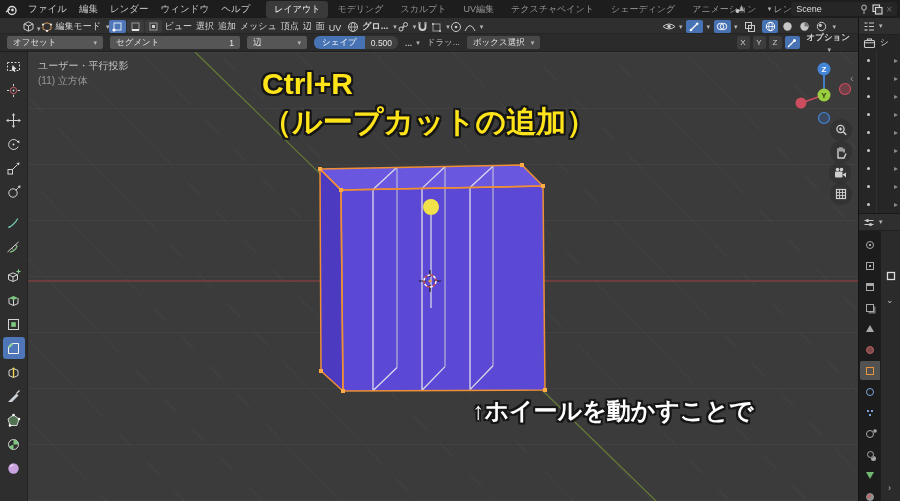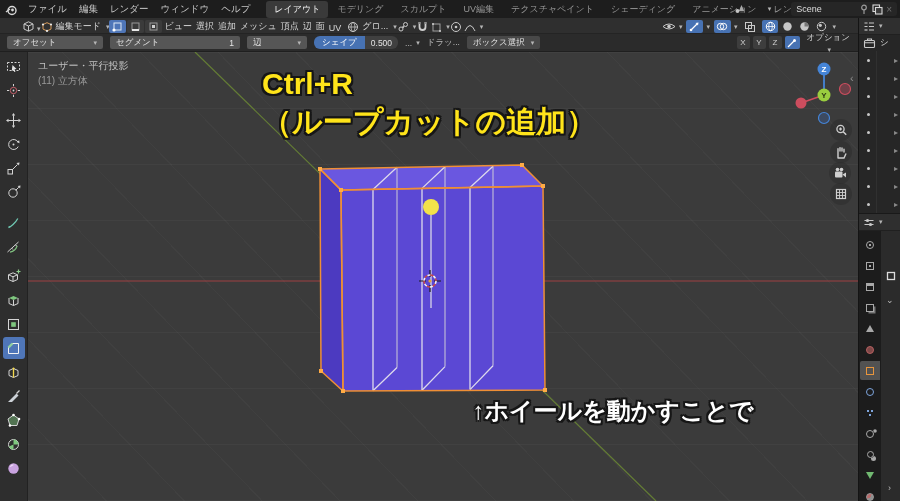--- a/index.html
+++ b/index.html
@@ -1,19 +1,19 @@
 <!DOCTYPE html>
 <html><head>
 <meta charset="utf-8">
 <style>
   html,body{margin:0;padding:0;background:#111;}
   #app{position:relative;width:900px;height:501px;overflow:hidden;background:#1d1d1d;
        font-family:"Liberation Sans","DejaVu Sans",sans-serif;-webkit-font-smoothing:antialiased;}
   .abs{position:absolute;}
-  .row{display:flex;align-items:center;}
+  .row{display:flex;align-items:center;font-weight:bold;}
   .chev{font-size:7px;color:#b5b5b5;margin-left:2px;}
   svg{display:block;}
 
   
   .topbar{left:0;top:0;width:900px;height:18px;background:#1d1d1d;display:flex;align-items:center;
           font-size:9.5px;color:#c6c6c6;padding-left:5px;box-sizing:border-box;}
   .tb-menu{margin:0 6px;white-space:nowrap;cursor:default;}
   .tabs{display:flex;margin-left:10px;gap:1px;}
   .tab{padding:2px 8px;border-radius:3px;color:#979797;white-space:nowrap;font-size:9px;}
   .tab.active{background:#3a3a3a;color:#f0f0f0;}

